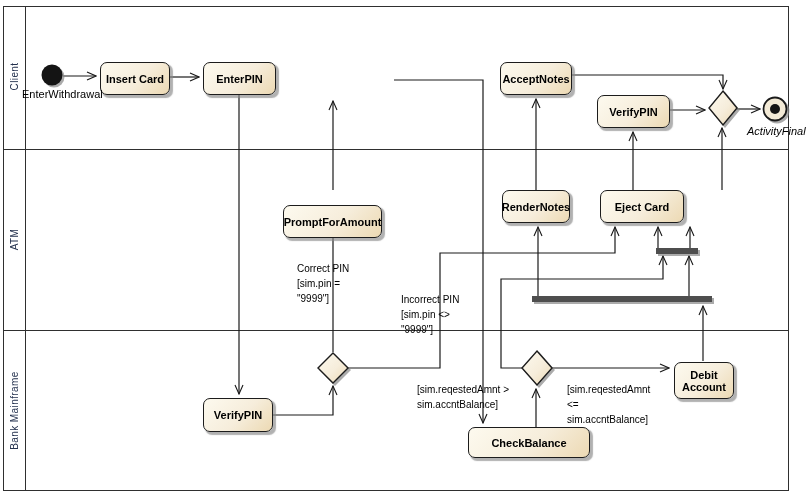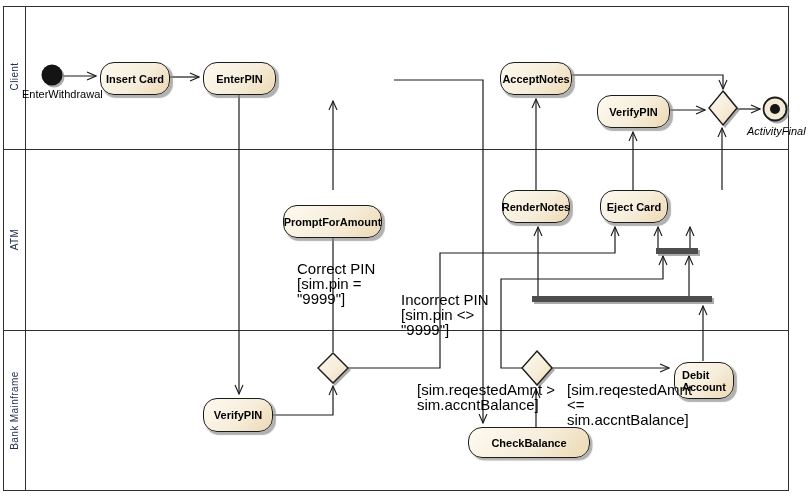--- a/index.html
+++ b/index.html
@@ -8,26 +8,26 @@
   .frame{position:absolute;left:3px;top:6px;width:786px;height:485px;
     border:1.5px solid #2f2f2f;box-sizing:border-box;z-index:1;}
   .hdr-div{position:absolute;left:25px;top:6px;height:485px;width:0;
     border-left:1px solid #2f2f2f;z-index:1;}
   .lane-sep{position:absolute;left:3px;width:786px;height:0;
     border-top:1px solid #2f2f2f;z-index:1;}
   .lane-label{position:absolute;width:140px;left:-56px;text-align:center;
     transform:rotate(-90deg);font-size:10px;color:#23304d;z-index:2;letter-spacing:.4px;}
   svg.wires{position:absolute;left:0;top:0;z-index:2;}
   .node{position:absolute;box-sizing:border-box;display:flex;align-items:center;
-    justify-content:center;font-weight:bold;font-size:11px;
+    justify-content:center;text-align:center;font-weight:bold;font-size:11px;
     line-height:12px;color:#000;white-space:pre-line;
     background:linear-gradient(135deg,#fdfaef 0%,#f6eddb 55%,#ecd9b3 100%);
-    border:1.5px solid #1c1c1c;border-radius:14px;
+    border:1.5px solid #1c1c1c;border-radius:7px;
     box-shadow:2.5px 2.5px 1px rgba(135,135,135,.65);z-index:3;}
-  .elabel{position:absolute;font-size:15px;line-height:15px;color:#000;
+  .elabel{position:absolute;font-size:10px;line-height:15px;color:#000;
     white-space:pre;z-index:4;}
   .nlabel{position:absolute;font-size:11px;color:#000;white-space:nowrap;z-index:4;}
   .shadowed{filter:drop-shadow(2.2px 2.2px 0.5px rgba(135,135,135,.7));}
 </style>
 </head>
 <body>
 
 <div class="diagram">
 
   <div class="frame"></div>
@@ -89,21 +89,21 @@
       <circle cx="775" cy="109" r="5" fill="#141414"></circle>
     </g>
   </svg>
 
   <div class="node" style="left:100px;top:62px;width:70px;height:33px;">Insert Card</div>
   <div class="node" style="left:203px;top:62px;width:73px;height:33px;">EnterPIN</div>
   <div class="node" style="left:500px;top:62px;width:72px;height:33px;">AcceptNotes</div>
   <div class="node" style="left:597px;top:95px;width:73px;height:33px;">VerifyPIN</div>
   <div class="node" style="left:283px;top:205px;width:99px;height:33px;">PromptForAmount</div>
   <div class="node" style="left:502px;top:190px;width:68px;height:33px;">RenderNotes</div>
-  <div class="node" style="left:600px;top:190px;width:68px;height:33px;">Eject Card</div>
+  <div class="node" style="left:600px;top:190px;width:84px;height:33px;">Eject Card</div>
   <div class="node" style="left:203px;top:398px;width:70px;height:34px;">VerifyPIN</div>
   <div class="node" style="left:468px;top:427px;width:122px;height:31px;">CheckBalance</div>
   <div class="node" style="left:674px;top:362px;width:60px;height:37px;">Debit
 Account</div>
 
   <div class="nlabel" style="left:22px;top:88px;">EnterWithdrawal</div>
   <div class="nlabel" style="left:747px;top:125px;font-style:italic;">ActivityFinal</div>
 
   <div class="elabel" style="left:297px;top:261px;">Correct PIN
 [sim.pin =

